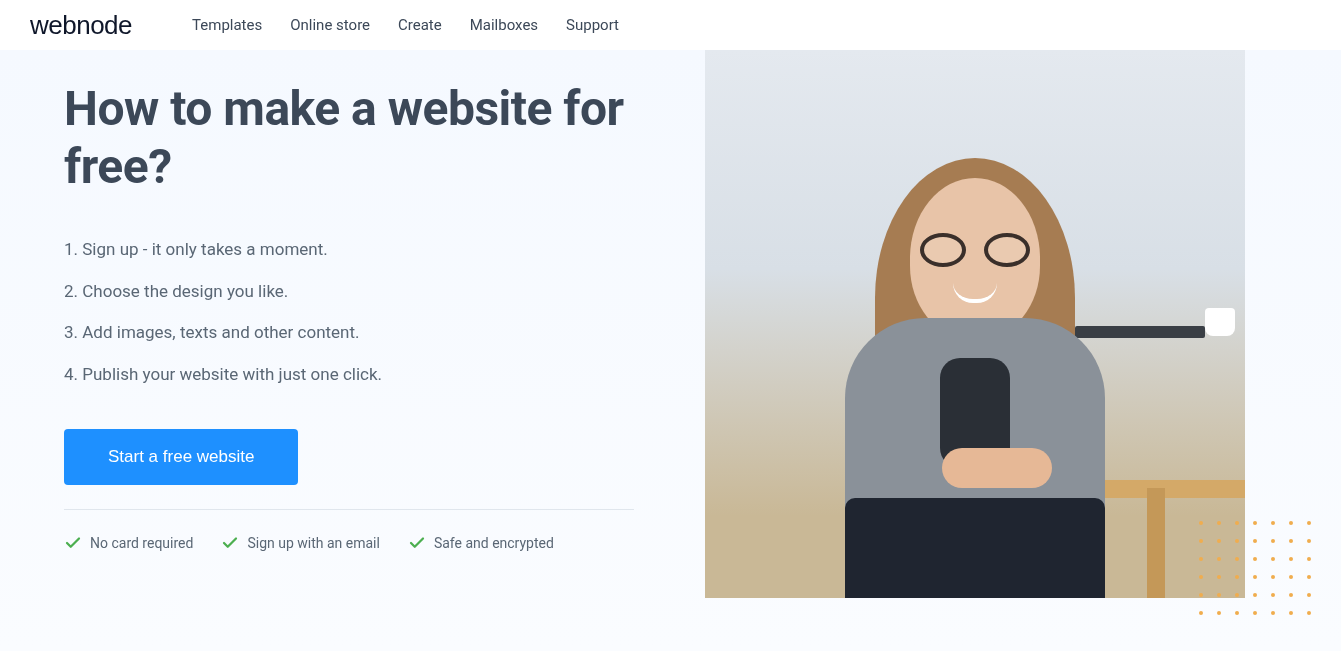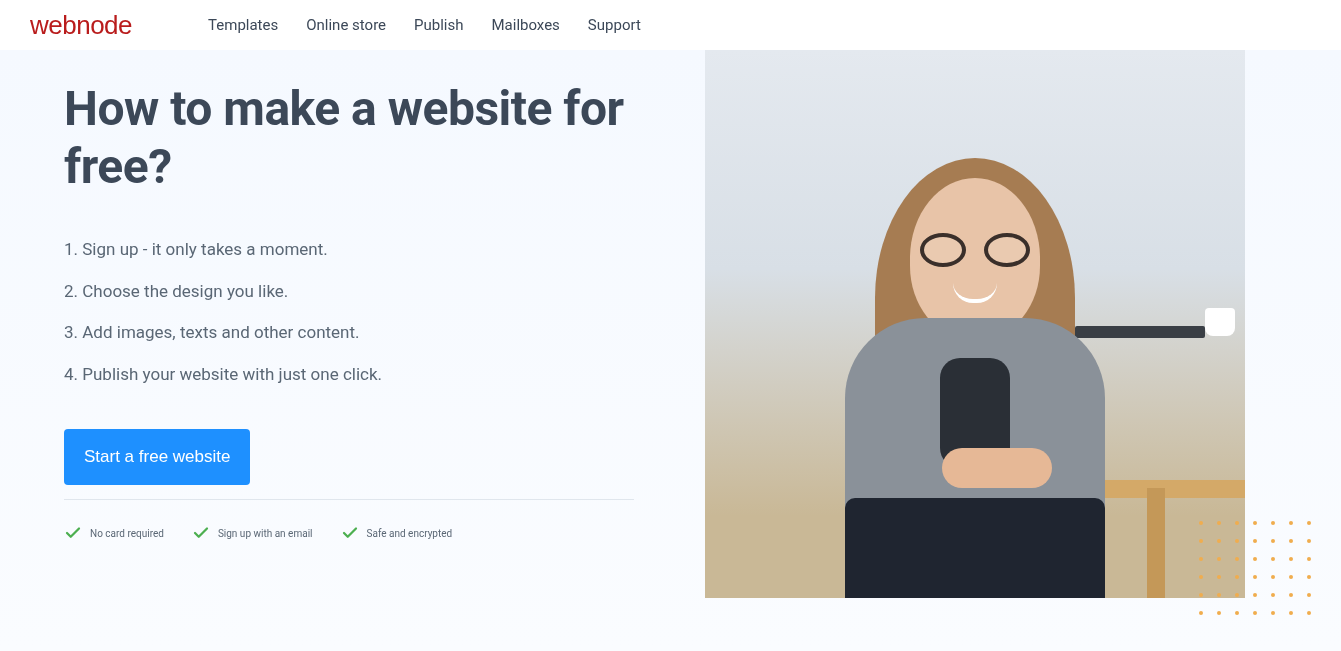--- a/index.html
+++ b/index.html
@@ -20,23 +20,23 @@
       align-items: center;
       padding: 0 30px;
       height: 50px;
       background: #fff;
       position: relative;
       z-index: 10;
     }
     .logo {
       font-size: 26px;
       font-weight: 500;
-      color: #b91c1c;
+      color: #0f172a;
       letter-spacing: -0.5px;
-      margin-right: 76px;
+      margin-right: 60px;
       font-family: Arial, sans-serif;
     }
     .nav {
       display: flex;
       gap: 28px;
       flex: 1;
       align-items: center;
     }
     .nav a {
       color: #3c4858;
@@ -95,41 +95,41 @@
       line-height: 1.5;
     }
     .steps li::before {
       content: counter(step) ". ";
       color: #5a6775;
     }
     .cta-button {
       background: #1e90ff;
       color: #fff;
       border: none;
-      padding: 18px 20px;
+      padding: 18px 44px;
       font-size: 17px;
       border-radius: 4px;
       cursor: pointer;
-      margin-bottom: 14px;
+      margin-bottom: 24px;
     }
     .divider {
       border: none;
       border-top: 1px solid #e0e6ed;
       margin-bottom: 24px;
       width: 570px;
     }
     .features {
       display: flex;
       gap: 28px;
     }
     .feature {
       display: flex;
       align-items: center;
       gap: 8px;
-      font-size: 10px;
+      font-size: 14px;
       color: #5a6775;
     }
     .check-icon {
       width: 18px;
       height: 18px;
       flex-shrink: 0;
     }
     .hero-right {
       flex: 1;
       position: relative;
@@ -303,21 +303,21 @@
     }
   </style>
 </head>
 <body>
 
 <header class="header">
   <div class="logo">webnode</div>
   <nav class="nav">
     <a>Templates</a>
     <a>Online store</a>
-    <a>Publish</a>
+    <a>Create</a>
     <a>Mailboxes</a>
     <a>Support</a>
   </nav>
 </header>
 
 <section class="hero">
   <div class="hero-left">
     <h1 class="hero-title">How to make a website for free?</h1>
     <ol class="steps">
       <li>Sign up - it only takes a moment.</li>

